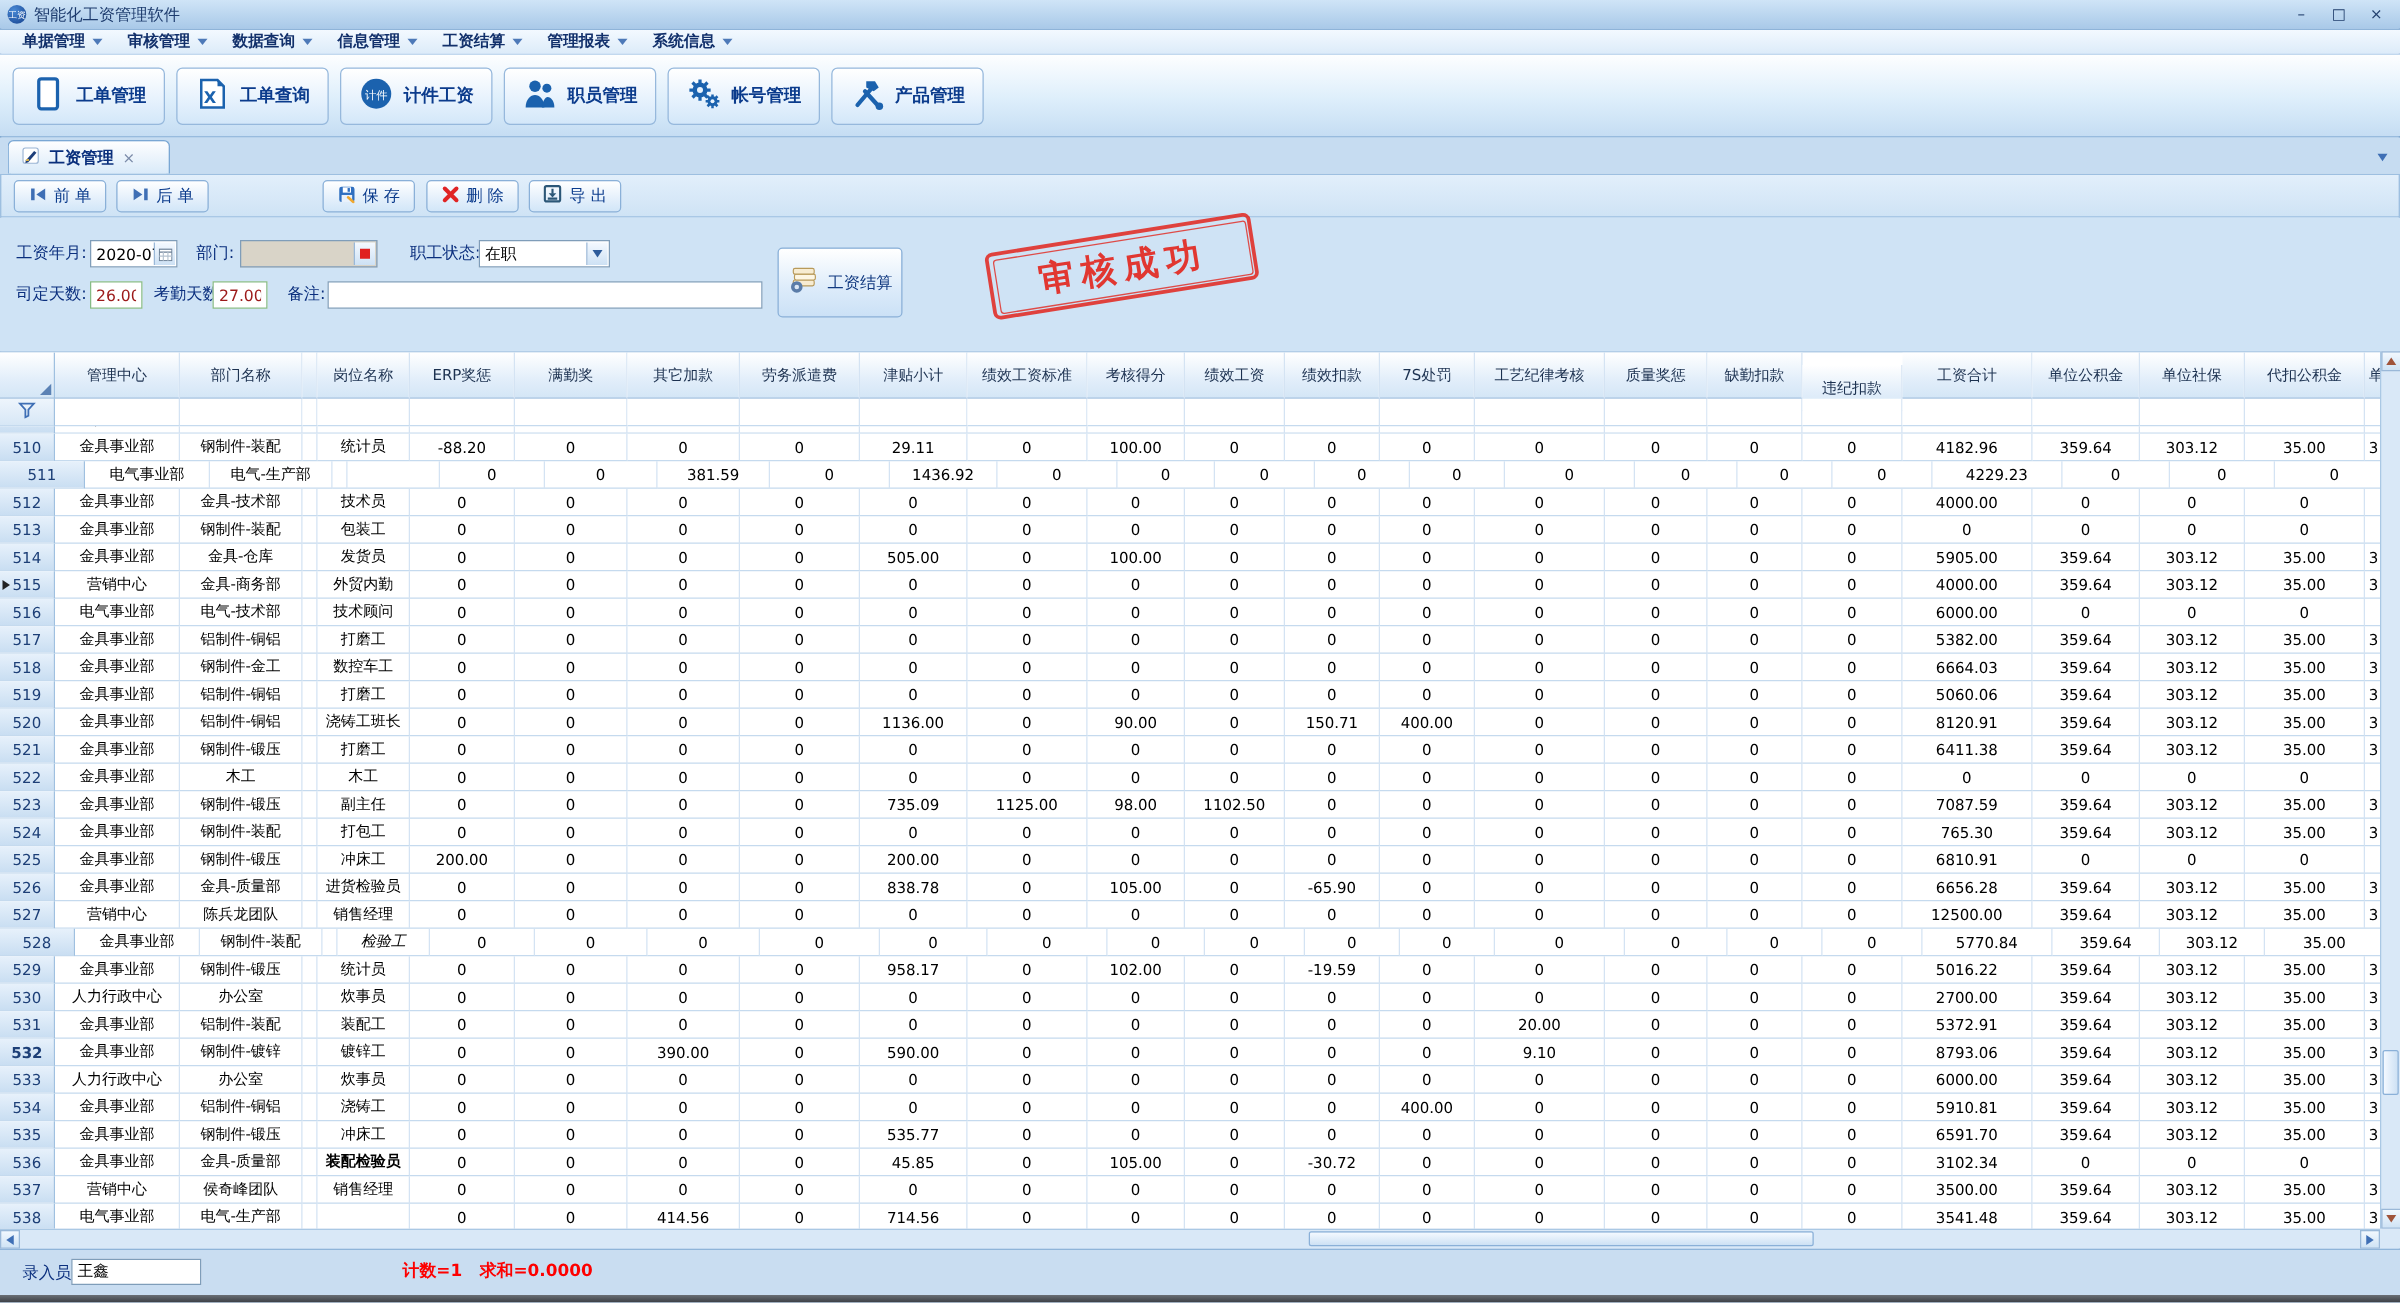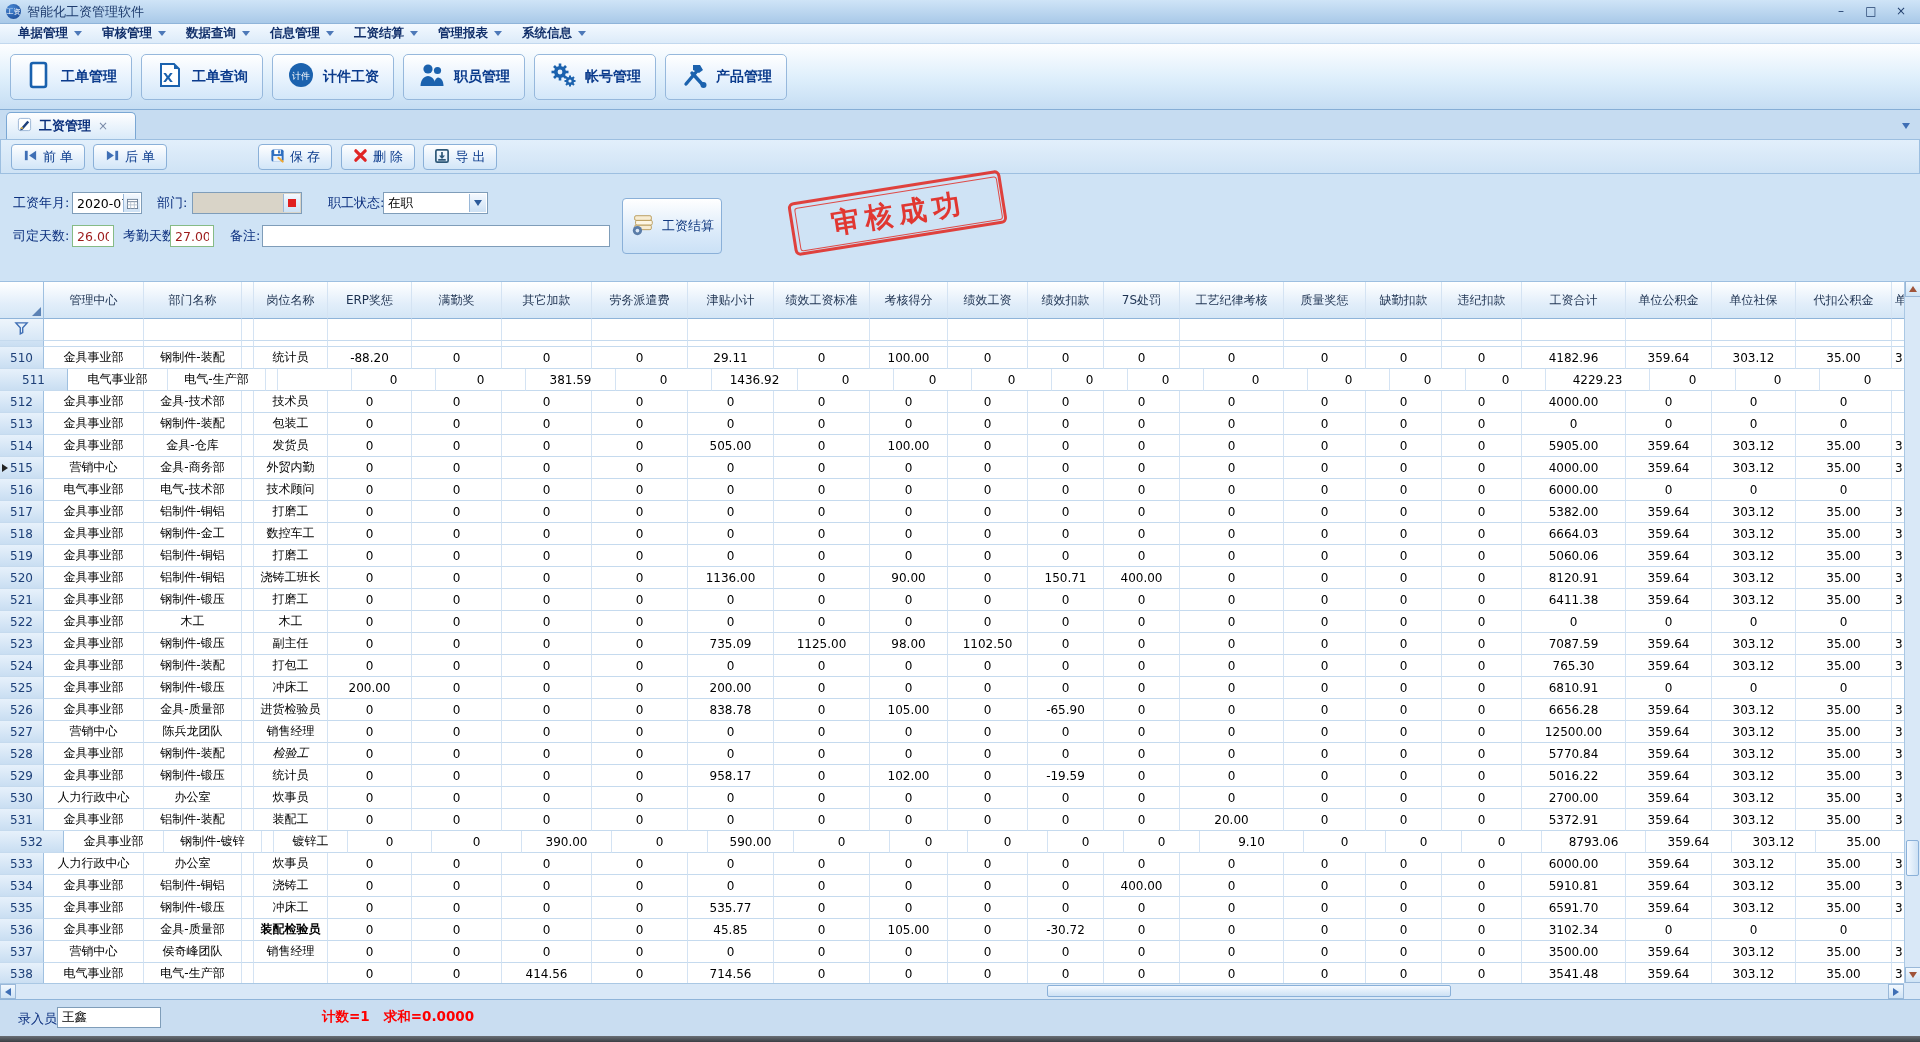--- a/index.html
+++ b/index.html
@@ -375,21 +375,21 @@
       <div class="g-cell" style="width: 96px;">劳务派遣费</div>
       <div class="g-cell" style="width: 86px;">津贴小计</div>
       <div class="g-cell" style="width: 96px;">绩效工资标准</div>
       <div class="g-cell" style="width: 78px;">考核得分</div>
       <div class="g-cell" style="width: 80px;">绩效工资</div>
       <div class="g-cell" style="width: 76px;">绩效扣款</div>
       <div class="g-cell" style="width: 76px;">7S处罚</div>
       <div class="g-cell" style="width: 104px;">工艺纪律考核</div>
       <div class="g-cell" style="width: 82px;">质量奖惩</div>
       <div class="g-cell" style="width: 76px;">缺勤扣款</div>
-      <div class="g-cell" style="width: 80px;">违纪扣款</div>
+      <div class="g-cell" style="width: 80px; margin-top: 10px;">违纪扣款</div>
       <div class="g-cell" style="width: 104px;">工资合计</div>
       <div class="g-cell" style="width: 86px;">单位公积金</div>
       <div class="g-cell" style="width: 84px;">单位社保</div>
       <div class="g-cell" style="width: 96px;">代扣公积金</div>
       <div class="g-cell left" style="width: 88px;">单位公积金</div>
     </div>
     <div class="g-row filter-row">
       <div class="g-cell gutter" style="width: 44px;">
         <span><svg width="15" height="14" viewBox="0 0 16 15">
             <path d="M2 2h12l-4.7 5.2v5.2l-2.6 1.4V7.2z" fill="none" stroke="#3f6fb5" stroke-width="1.5"></path>
@@ -909,21 +909,21 @@
       <div class="g-cell" style="width: 82px;">0</div>
       <div class="g-cell" style="width: 76px;">0</div>
       <div class="g-cell" style="width: 80px;">0</div>
       <div class="g-cell" style="width: 104px;">12500.00</div>
       <div class="g-cell" style="width: 86px;">359.64</div>
       <div class="g-cell" style="width: 84px;">303.12</div>
       <div class="g-cell" style="width: 96px;">35.00</div>
       <div class="g-cell left" style="width: 88px;">3</div>
     </div>
     <div class="g-row">
-      <div class="g-cell gutter" style="width: 44px;">528</div>
+      <div class="g-cell gutter" style="width: 60px;">528</div>
       <div class="g-cell" style="width: 100px;">金具事业部</div>
       <div class="g-cell" style="width: 98px;">钢制件-装配</div>
       <div class="g-cell" style="width: 12px;"></div>
       <div class="g-cell" style="width: 74px; font-style: italic;">检验工</div>
       <div class="g-cell" style="width: 84px;">0</div>
       <div class="g-cell" style="width: 90px;">0</div>
       <div class="g-cell" style="width: 90px;">0</div>
       <div class="g-cell" style="width: 96px;">0</div>
       <div class="g-cell" style="width: 86px;">0</div>
       <div class="g-cell" style="width: 96px;">0</div>
@@ -1013,21 +1013,21 @@
       <div class="g-cell" style="width: 82px;">0</div>
       <div class="g-cell" style="width: 76px;">0</div>
       <div class="g-cell" style="width: 80px;">0</div>
       <div class="g-cell" style="width: 104px;">5372.91</div>
       <div class="g-cell" style="width: 86px;">359.64</div>
       <div class="g-cell" style="width: 84px;">303.12</div>
       <div class="g-cell" style="width: 96px;">35.00</div>
       <div class="g-cell left" style="width: 88px;">3</div>
     </div>
     <div class="g-row">
-      <div class="g-cell gutter" style="width: 64px;">532</div>
+      <div class="g-cell gutter" style="width: 44px; font-weight: bold;">532</div>
       <div class="g-cell" style="width: 100px;">金具事业部</div>
       <div class="g-cell" style="width: 98px;">钢制件-镀锌</div>
       <div class="g-cell" style="width: 12px;"></div>
       <div class="g-cell" style="width: 74px;">镀锌工</div>
       <div class="g-cell" style="width: 84px;">0</div>
       <div class="g-cell" style="width: 90px;">0</div>
       <div class="g-cell" style="width: 90px;">390.00</div>
       <div class="g-cell" style="width: 96px;">0</div>
       <div class="g-cell" style="width: 86px;">590.00</div>
       <div class="g-cell" style="width: 96px;">0</div>

